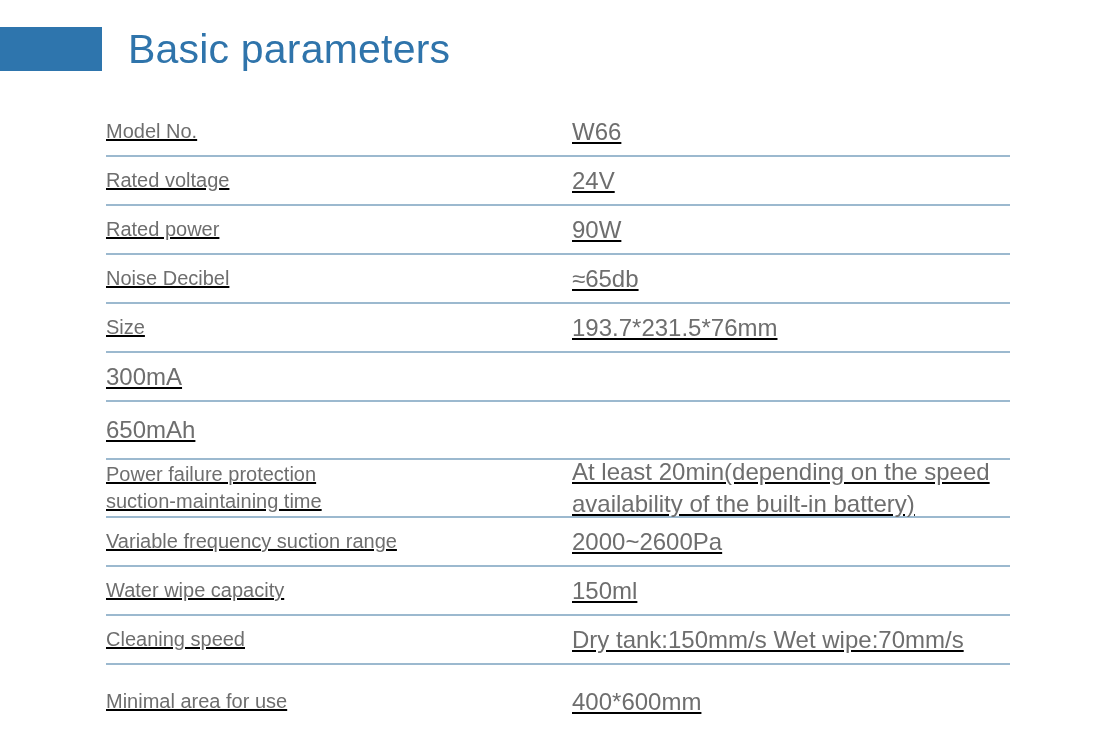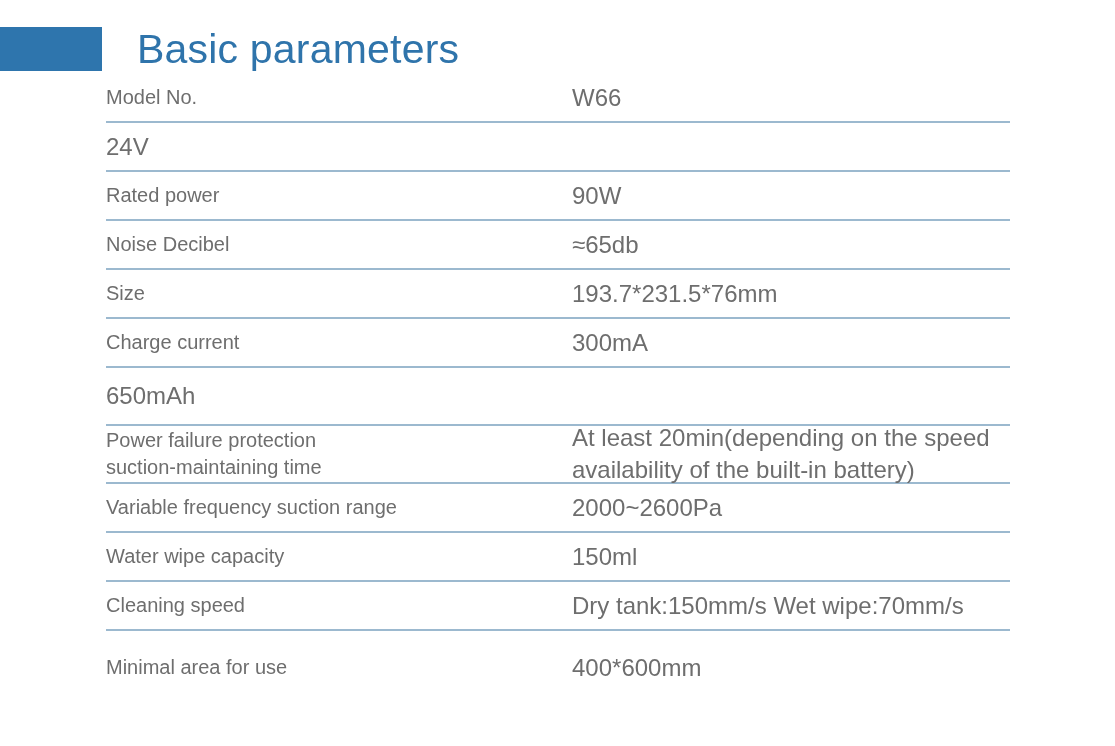--- a/index.html
+++ b/index.html
@@ -39,29 +39,29 @@
   .page-title {
     position: absolute;
     left: 128px;
     top: -10px;
     font-size: 41px;
     font-weight: 300;
     letter-spacing: 0.2px;
     color: #2f74ab;
     white-space: nowrap;
     line-height: 64px;
-    margin-left: 9px;
   }
 
   
   .spec-table {
     position: absolute;
     left: 106px;
-    top: 74px;
+    top: 108px;
     width: 904px;
+    text-decoration: underline;
   }
   .spec-row {
     display: flex;
     align-items: center;
     box-sizing: border-box;
     border-bottom: 2px solid #9cb9cf;
     height: 49px;
   }
   .spec-row.tall {
     height: 58px;
@@ -99,40 +99,40 @@
   </div>
 
   <div class="spec-table">
 
     <div class="spec-row">
       <div class="spec-label">Model No.</div>
       <div class="spec-value">W66</div>
     </div>
 
     <div class="spec-row">
+      <div class="spec-label">Rated voltage</div>
       <div class="spec-value">24V</div>
     </div>
 
     <div class="spec-row">
       <div class="spec-label">Rated power</div>
       <div class="spec-value">90W</div>
     </div>
 
     <div class="spec-row">
       <div class="spec-label">Noise Decibel</div>
       <div class="spec-value">≈65db</div>
     </div>
 
     <div class="spec-row">
       <div class="spec-label">Size</div>
       <div class="spec-value">193.7*231.5*76mm</div>
     </div>
 
     <div class="spec-row">
-      <div class="spec-label">Charge current</div>
       <div class="spec-value">300mA</div>
     </div>
 
     <div class="spec-row tall">
       <div class="spec-value">650mAh</div>
     </div>
 
     <div class="spec-row tall">
       <div class="spec-label">Power failure protection
 suction-maintaining time</div>

